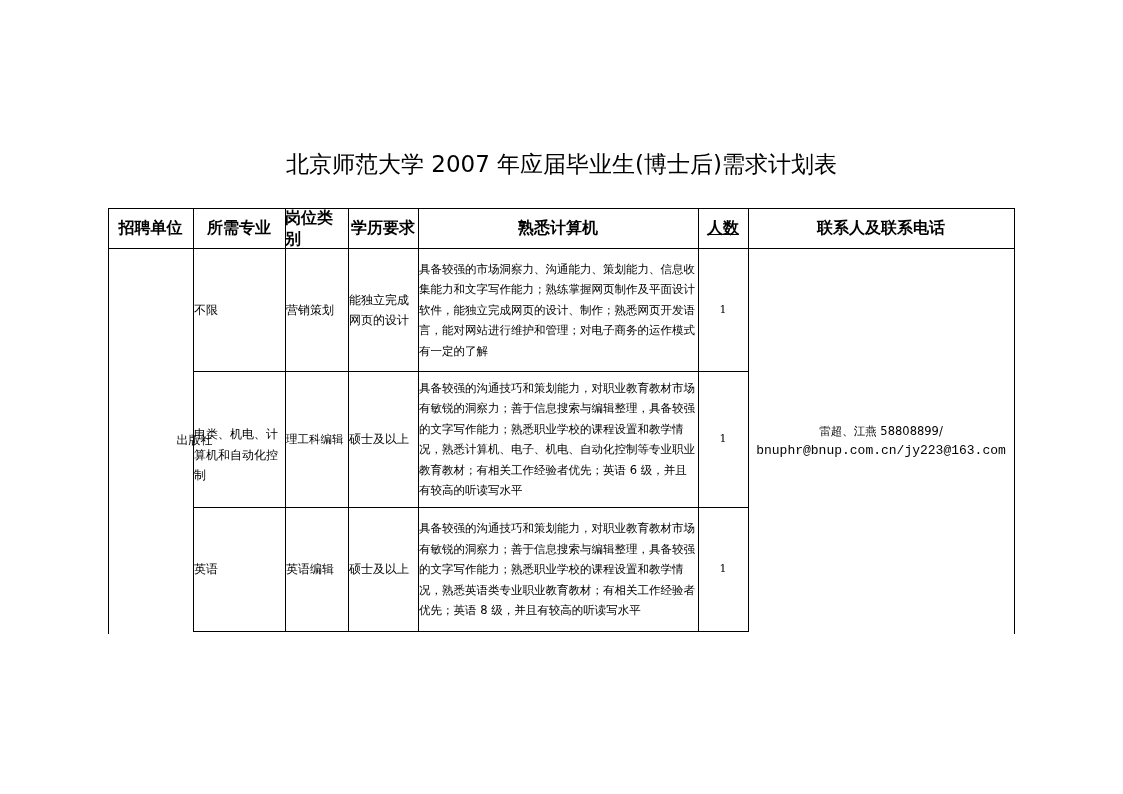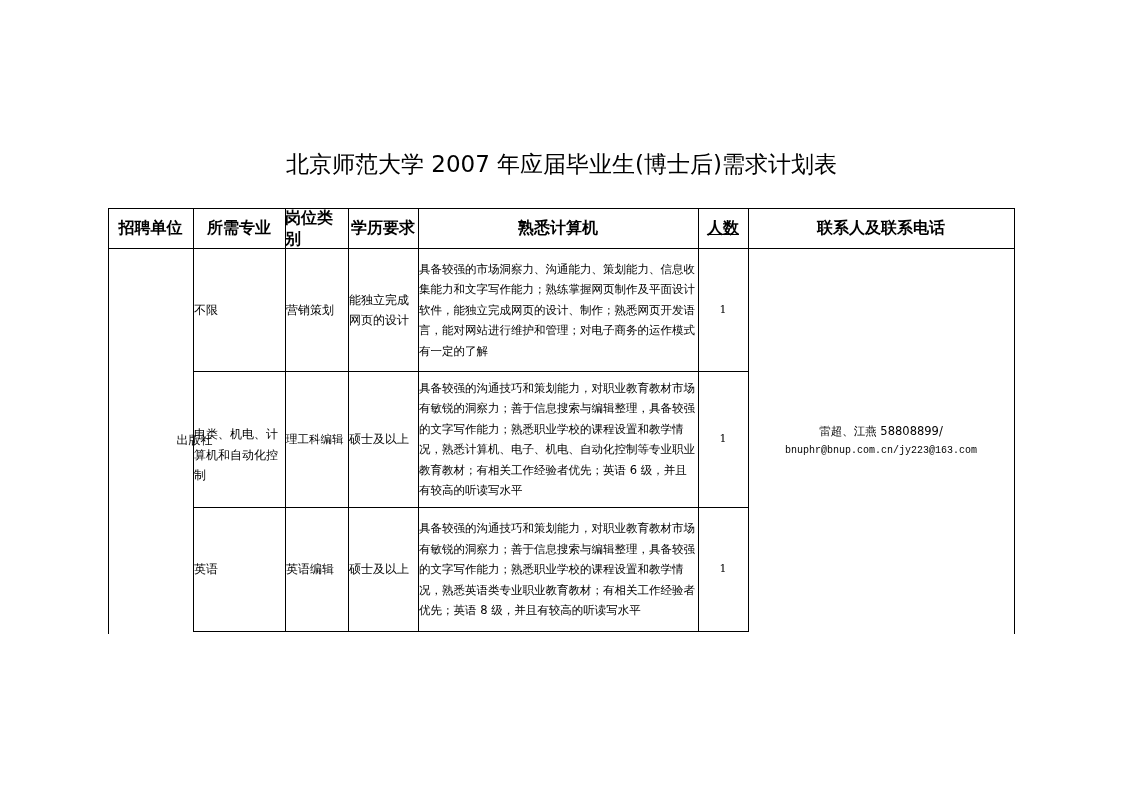--- a/index.html
+++ b/index.html
@@ -38,21 +38,21 @@
     .hdr {
       justify-content: center;
       font-weight: bold;
       font-size: 16px;
     }
     .center { justify-content: center; text-align: center; }
     .left { justify-content: flex-start; text-align: left; padding-left: 1px; }
     .req { font-size: 11.5px; line-height: 20.5px; padding-left: 1px; padding-right: 2px; }
     .num { font-family: "DejaVu Serif", "Liberation Serif", serif; font-size: 11px; }
     .contact { flex-direction: column; justify-content: center; text-align: right; font-size: 11.5px; line-height: 20px; }
-    .contact .mono { font-family: "Liberation Mono", "DejaVu Sans Mono", monospace; font-size: 10px; }
+    .contact .mono { font-family: "Liberation Mono", "DejaVu Sans Mono", monospace; font-size: 13px; }
     .hl, .vl {
       position: absolute;
       background: #000;
     }
     .hl { height: 1.3px; }
     .vl { width: 1.3px; }
   </style>
 </head>
 <body>
 

